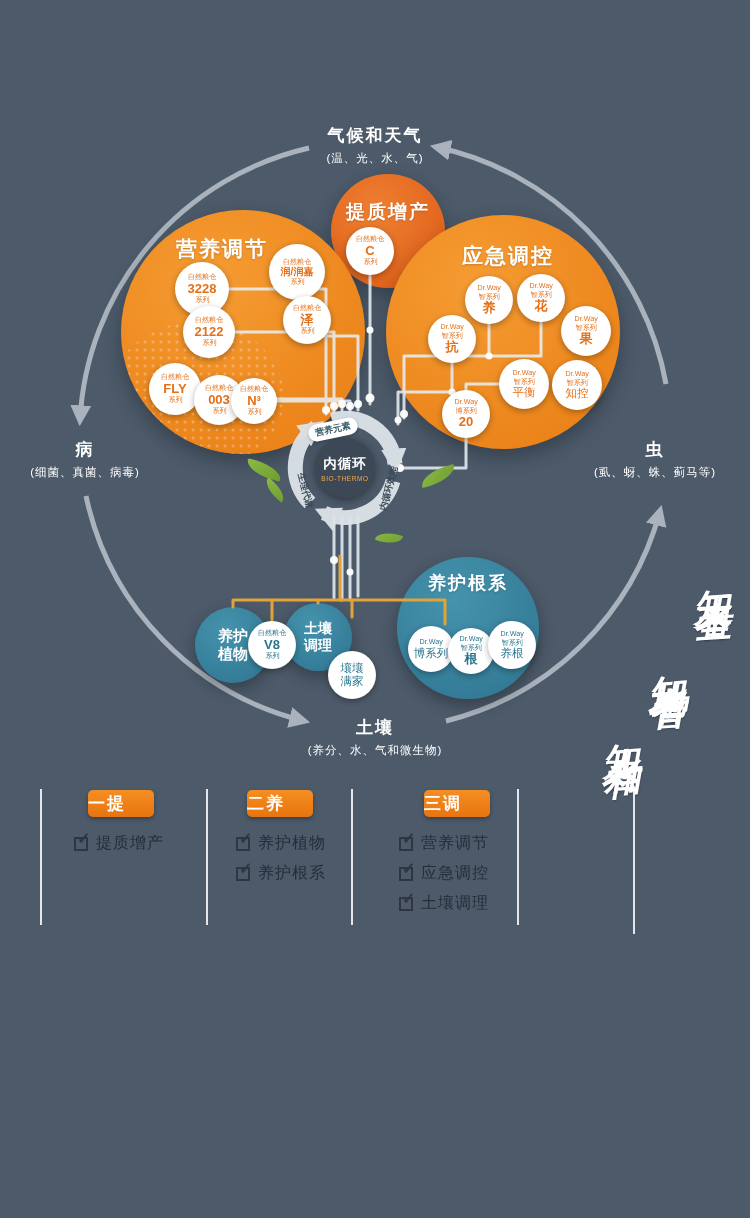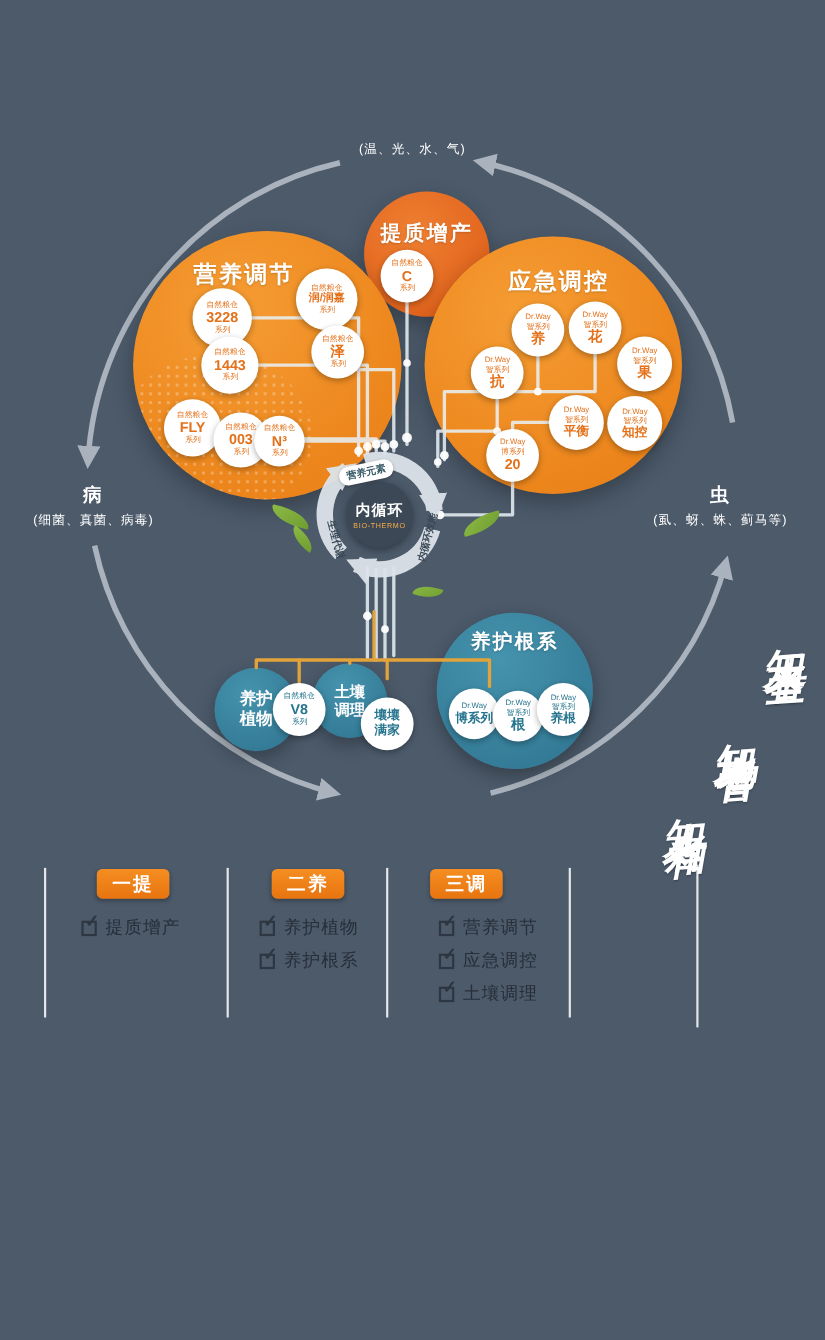--- a/index.html
+++ b/index.html
@@ -15,41 +15,41 @@
     background-image:radial-gradient(rgba(255,255,255,.28) 1.2px,transparent 1.8px);background-size:8px 8px}
   .tc-label{position:absolute;left:50%;top:50%;transform:translate(-50%,-50%);color:#fff;font-weight:700;
     text-align:center;word-break:break-all;line-height:1.2}
   
   .pc{position:absolute;background:#fff;border-radius:50%;display:flex;flex-direction:column;align-items:center;
     justify-content:center;text-align:center;line-height:1.12;box-shadow:0 2px 6px rgba(0,0,0,.32);z-index:5}
   .pc.orange{color:#e4711a}.pc.teal{color:#27758f}
   .pc .s{font-size:7.5px;transform:scale(.95)}
   .pc .b{font-size:13px;font-weight:700}
   .pc .bm{font-size:10px;font-weight:700}
-  .pc .b2{font-size:11.5px;font-weight:700}
+  .pc .b2{font-size:11.5px;font-weight:400}
   
   .ctitle{position:absolute;color:#fff;font-weight:700;text-align:center;z-index:6;letter-spacing:2px;
     text-shadow:0 1px 2px rgba(0,0,0,.18)}
   
   .olabel{position:absolute;z-index:7;text-align:center;color:#fff}
   .ol-t{font-size:17px;font-weight:700;letter-spacing:2px}
   .ol-s{font-size:11.5px;margin-top:4px;letter-spacing:1px}
   
   .badge{position:absolute;left:315px;top:438px;width:60px;height:60px;border-radius:50%;background:#3c4856;
     z-index:6;display:flex;flex-direction:column;align-items:center;justify-content:center;
     box-shadow:0 2px 8px rgba(0,0,0,.4)}
   .badge .t{color:#fff;font-size:13.5px;font-weight:700;letter-spacing:1px}
   .badge .st{color:#f3ab4a;font-size:6.5px;letter-spacing:.6px;margin-top:2px}
   .pill{position:absolute;left:308px;top:421px;z-index:7;background:#fff;color:#375a67;font-size:9px;font-weight:700;
     padding:2px 7px;border-radius:9px;transform:rotate(-12deg);box-shadow:0 1px 3px rgba(0,0,0,.25)}
   .ringlab{position:absolute;z-index:7;font-size:9px;font-weight:700;color:#3a4956;width:46px;text-align:center}
   .leaf{position:absolute;background:linear-gradient(135deg,#8cba45,#6f9c31);border-radius:6% 100% 6% 100%;z-index:6}
   .leaf.flip{border-radius:100% 6% 100% 6%}
   
-  .lbtn{position:absolute;width:66px;height:27px;line-height:27px;text-align:center;background:linear-gradient(#f58e22,#e8740f);
+  .lbtn{position:absolute;width:66px;height:27px;line-height:27px;text-align:left;background:linear-gradient(#f58e22,#e8740f);
     color:#fff;font-size:17px;font-weight:700;border-radius:5px;z-index:8;box-shadow:0 2px 4px rgba(0,0,0,.3);letter-spacing:2px}
   .litem{position:absolute;display:flex;align-items:center;z-index:8}
   .cb{position:relative;display:inline-block;width:14px;height:14px;border:2px solid #2e3741;margin-right:8px;flex:0 0 auto}
   .ck{position:absolute;left:1px;top:-8px;font-size:16px;font-weight:700;color:#2e3741;line-height:1}
   .litext{font-size:16px;color:#262e38;font-weight:500;letter-spacing:1px}
   .vline{position:absolute;width:1.5px;background:rgba(255,255,255,.85);z-index:8}
   
   .calli{position:absolute;writing-mode:vertical-rl;font-family:"DejaVu Serif",serif;font-style:italic;font-weight:700;
     font-size:37px;color:#fff;letter-spacing:6px;transform:rotate(-4deg);z-index:8;text-shadow:0 1px 2px rgba(0,0,0,.25)}
 </style>
@@ -162,21 +162,21 @@
     <span class="b">3228</span>
     <span class="s">系列</span>
   </div>
   <div class="pc orange" style="left:269px;top:244px;width:56px;height:56px">
     <span class="s">自然粮仓</span>
     <span class="bm">润/润嘉</span>
     <span class="s">系列</span>
   </div>
   <div class="pc orange" style="left:183px;top:306px;width:52px;height:52px">
     <span class="s">自然粮仓</span>
-    <span class="b">1443</span>
+    <span class="b">2122</span>
     <span class="s">系列</span>
   </div>
   <div class="pc orange" style="left:283px;top:296px;width:48px;height:48px">
     <span class="s">自然粮仓</span>
     <span class="b">泽</span>
     <span class="s">系列</span>
   </div>
   <div class="pc orange" style="left:149px;top:363px;width:52px;height:52px">
     <span class="s">自然粮仓</span>
     <span class="b">FLY</span>
@@ -233,49 +233,54 @@
     <span class="s">Dr.Way</span>
     <span class="s">博系列</span>
     <span class="b">20</span>
   </div>
 
   <div class="pc teal" style="left:248px;top:621px;width:48px;height:48px">
     <span class="s">自然粮仓</span>
     <span class="b">V8</span>
     <span class="s">系列</span>
   </div>
-  <div class="pc teal" style="left:328px;top:634px;width:48px;height:48px">
+  <div class="pc teal" style="left:328px;top:651px;width:48px;height:48px">
     <span class="b2">壤壤</span>
     <span class="b2">满家</span>
   </div>
   <div class="pc teal" style="left:408px;top:626px;width:46px;height:46px">
     <span class="s">Dr.Way</span>
     <span class="b2">博系列</span>
   </div>
   <div class="pc teal" style="left:448px;top:628px;width:46px;height:46px">
     <span class="s">Dr.Way</span>
     <span class="s">智系列</span>
     <span class="b">根</span>
   </div>
   <div class="pc teal" style="left:488px;top:621px;width:48px;height:48px">
     <span class="s">Dr.Way</span>
     <span class="s">智系列</span>
     <span class="b2">养根</span>
   </div>
 
   <div class="olabel" style="left:275px;top:124px;width:200px">
+    <div class="ol-t">气候和天气</div>
     <div class="ol-s">(温、光、水、气)</div>
   </div>
   <div class="olabel" style="left:10px;top:438px;width:150px">
     <div class="ol-t">病</div>
     <div class="ol-s">(细菌、真菌、病毒)</div>
   </div>
   <div class="olabel" style="left:575px;top:438px;width:160px">
     <div class="ol-t">虫</div>
     <div class="ol-s">(虱、蚜、蛛、蓟马等)</div>
+  </div>
+  <div class="olabel" style="left:275px;top:716px;width:200px">
+    <div class="ol-t">土壤</div>
+    <div class="ol-s">(养分、水、气和微生物)</div>
   </div>
 
   <div class="vline" style="left:40px;top:789px;height:136px"></div>
   <div class="vline" style="left:206px;top:789px;height:136px"></div>
   <div class="vline" style="left:351px;top:789px;height:136px"></div>
   <div class="vline" style="left:517px;top:789px;height:136px"></div>
 
   <div class="lbtn" style="left:88px;top:790px">一提</div>
   <div class="litem" style="left:74px;top:833px">
     <span class="cb">
@@ -291,21 +296,21 @@
       </span>
     <span class="litext">养护植物</span>
   </div>
   <div class="litem" style="left:236px;top:863px">
     <span class="cb">
         <span class="ck">✓</span>
       </span>
     <span class="litext">养护根系</span>
   </div>
 
-  <div class="lbtn" style="left:391px;top:790px">三调</div>
+  <div class="lbtn" style="left:424px;top:790px">三调</div>
   <div class="litem" style="left:399px;top:833px">
     <span class="cb">
         <span class="ck">✓</span>
       </span>
     <span class="litext">营养调节</span>
   </div>
   <div class="litem" style="left:399px;top:863px">
     <span class="cb">
         <span class="ck">✓</span>
       </span>

